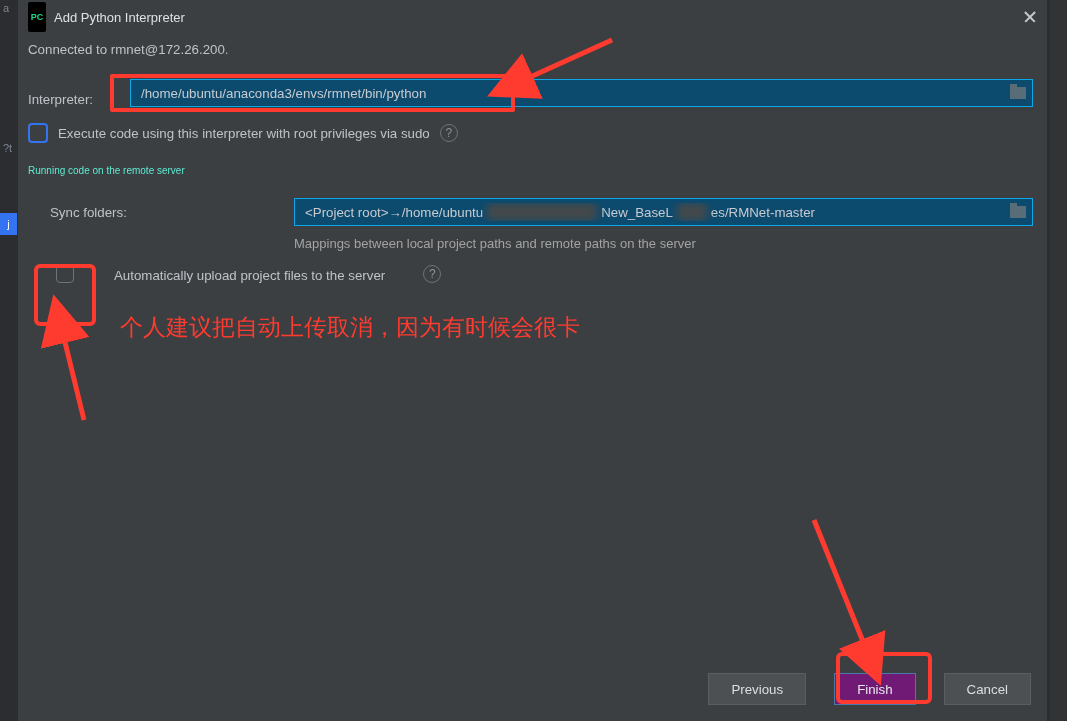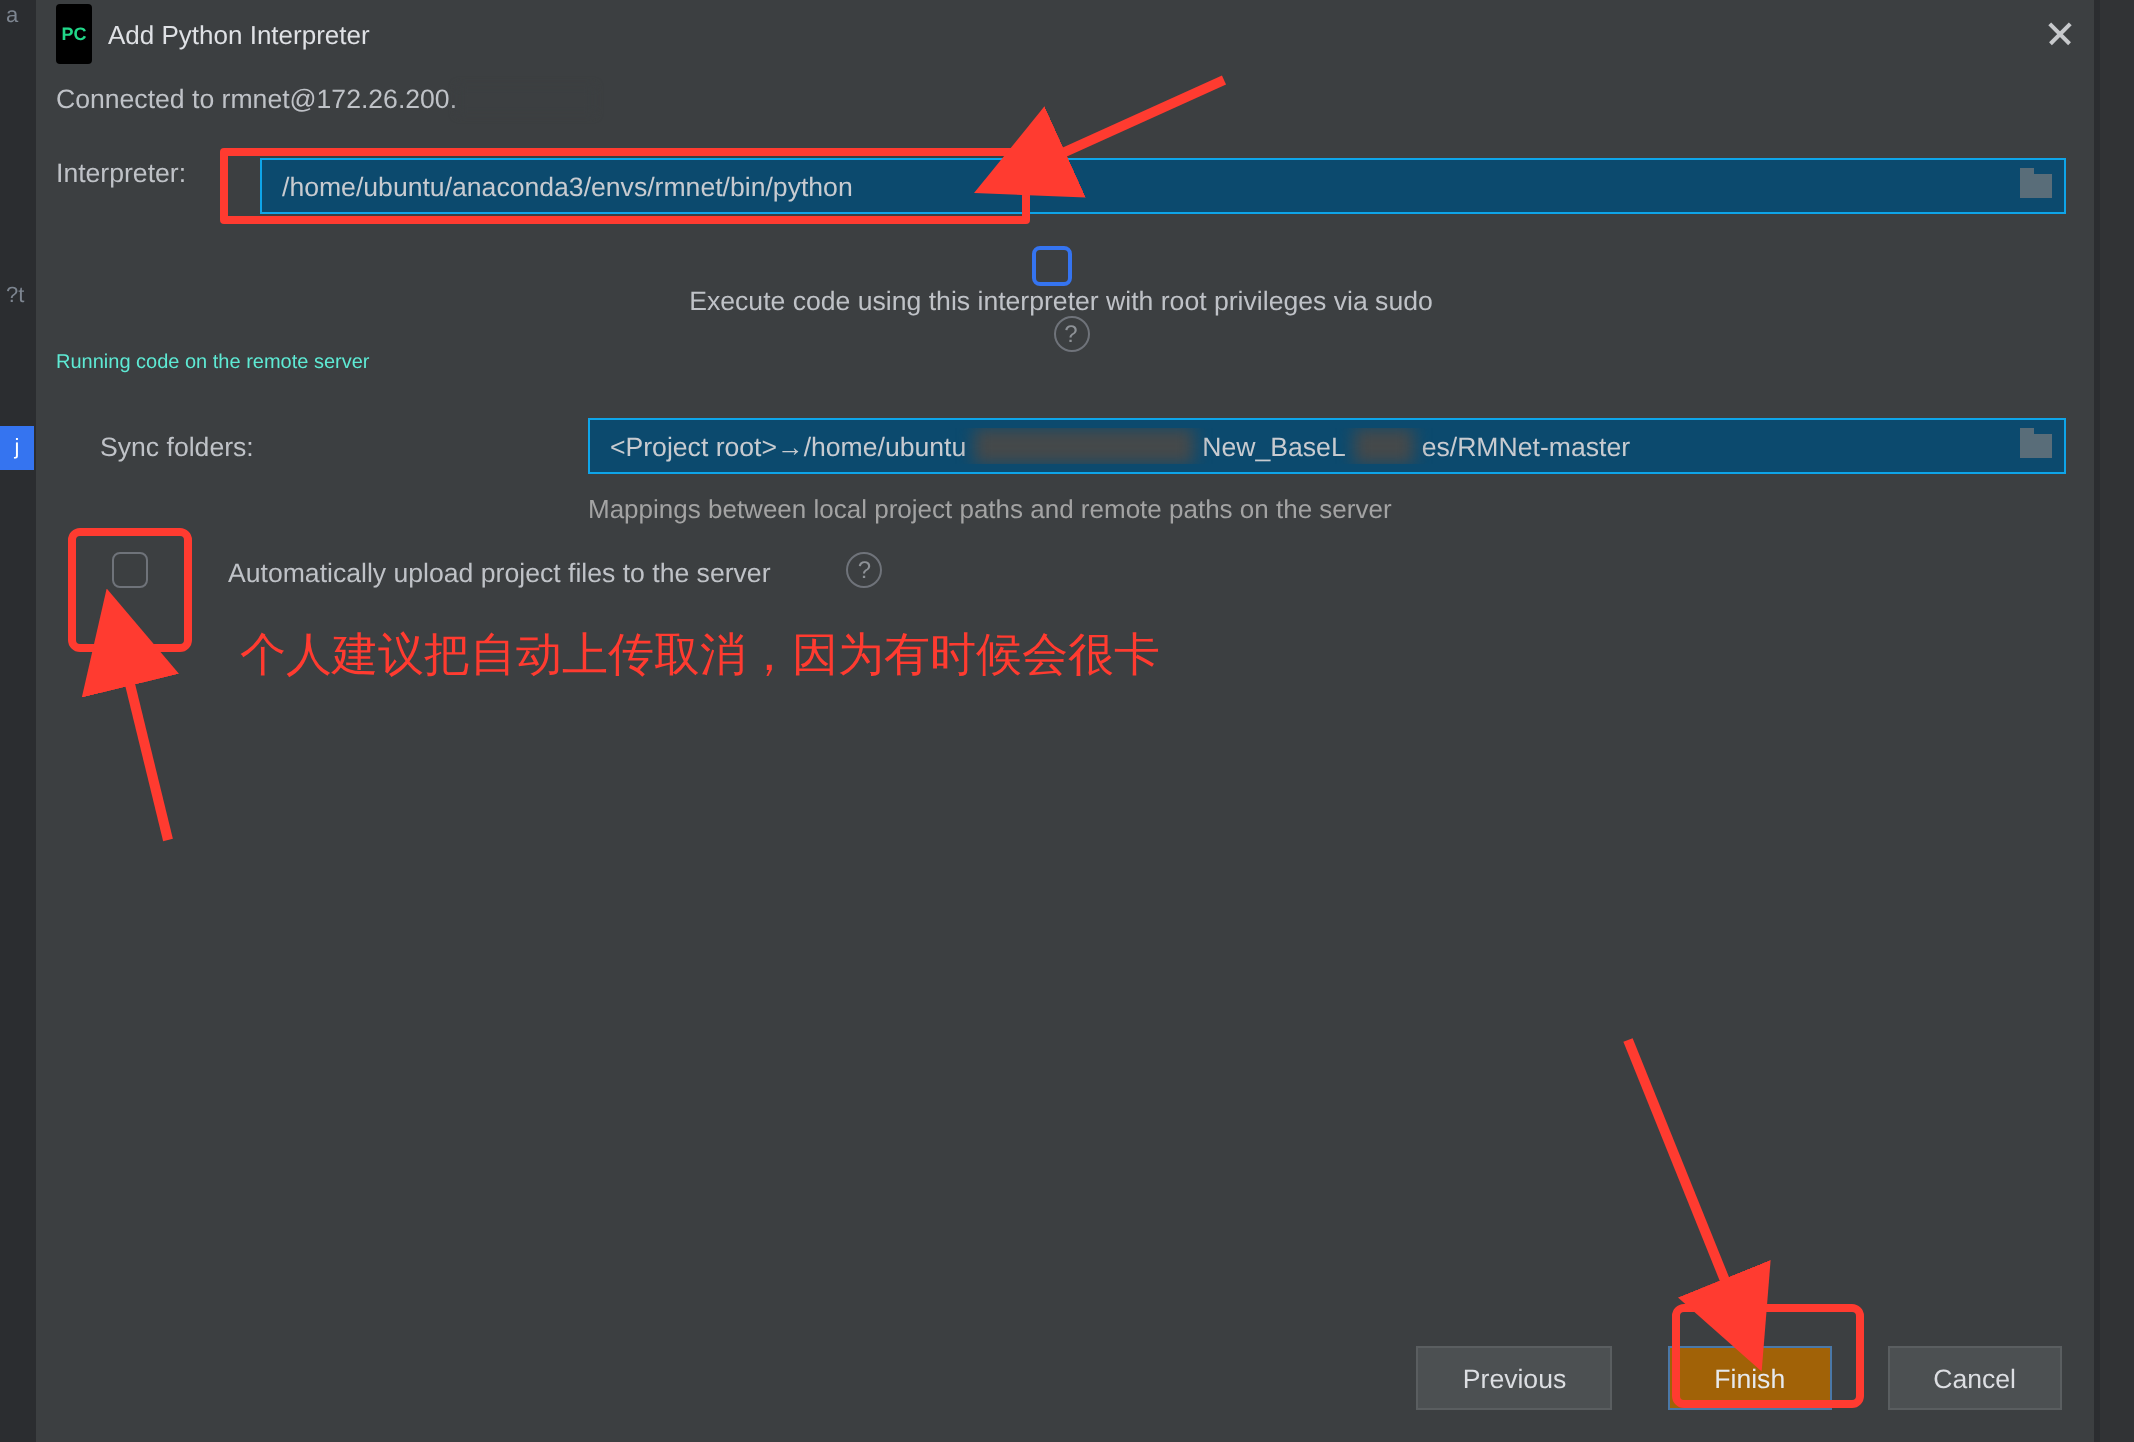--- a/index.html
+++ b/index.html
@@ -58,42 +58,42 @@
       top:6px; left:0;
     }
     .close::before{ transform:rotate(45deg);} .close::after{transform:rotate(-45deg);}
 
     .content {
       flex:1; padding: 8px 14px 0 10px;
       position: relative;
     }
     .connected-line { color:#bfc2c7; margin-bottom: 22px; font-size:13.3px; white-space:pre;}
     .smudge { display:inline-block; width:68px; height:14px; background:#3c3f41; vertical-align:middle; box-shadow:inset 0 0 20px 10px rgba(60,63,65,1); filter:blur(2px);}
-    .row { display:flex; align-items:flex-start; margin-bottom: 16px; }
+    .row { display:flex; align-items:flex-end; margin-bottom: 16px; }
     .label { color:#bfc2c7; font-size:13.3px; }
     .interpreter-row .label { min-width:102px; }
     .input-wrap {
       flex:1; display:flex; align-items:center;
       background:#0c4a6e; border:1px solid #0ea5e9; border-radius:0;
       height:28px; padding:0 6px 0 10px;
       position:relative;
     }
     .input-wrap .value { color:#c8cbd0; font-size:13.3px; flex:1; white-space:nowrap; overflow:hidden; }
     .folder-icon {
       width:16px; height:12px;
       background:#7a7c7f;
       position:relative;
       opacity:.7;
       flex-shrink:0;
     }
     .folder-icon::before{
       content:''; position:absolute; top:-3px; left:0; width:7px; height:3px; background:#7a7c7f;
     }
 
-    .check-row { display:flex; align-items:center; padding-left:0;flex-direction:column;}
+    .check-row { display:flex; align-items:center; margin-bottom: 22px; padding-left:0;}
     .checkbox {
       width:20px; height:20px; border:2px solid #3574f0; border-radius:4px;
       margin-right:10px; flex-shrink:0; background:transparent;
     }
     .checkbox.gray { border-color:#6f737a; width:18px; height:18px; border-width:1.5px;}
     .check-label { color:#bfc2c7; font-size:13.3px; }
     .help-icon {
       width:18px; height:18px; border:1.5px solid #6f737a; border-radius:50%;
       display:inline-flex; align-items:center; justify-content:center;
       color:#8e9297; font-size:12px; margin-left:10px;
@@ -112,21 +112,21 @@
 
     .buttons {
       position:absolute; right:16px; bottom:16px;
       display:flex; gap:28px;
     }
     .btn {
       height:32px; padding:0 22px; display:flex; align-items:center;
       background:#4c5052; color:#dcdee2; border:1px solid #5a5e60;
       font-size:13.3px; cursor:pointer;
     }
-    .btn.primary { background:#a16207; border-color:#4a78a8; color:#e6e9ed; }
+    .btn.primary { background:#701a75; border-color:#4a78a8; color:#e6e9ed; }
 
     
     .ann { position:absolute; pointer-events:none; }
     .red-box { border:4px solid #ff3b30; border-radius:2px; }
     .interpreter-box { left:110px; top:74px; width:405px; height:38px; }
     .upload-box { left:34px; top:264px; width:62px; height:62px; border-radius:6px;}
     .finish-box { left:836px; top:652px; width:96px; height:52px; border-radius:6px;}
     .ann-text { color:#ff3b30; font-size:23px; font-weight:400; left:120px; top:312px; white-space:nowrap;}
     .ann-svg { position:absolute; }
 

